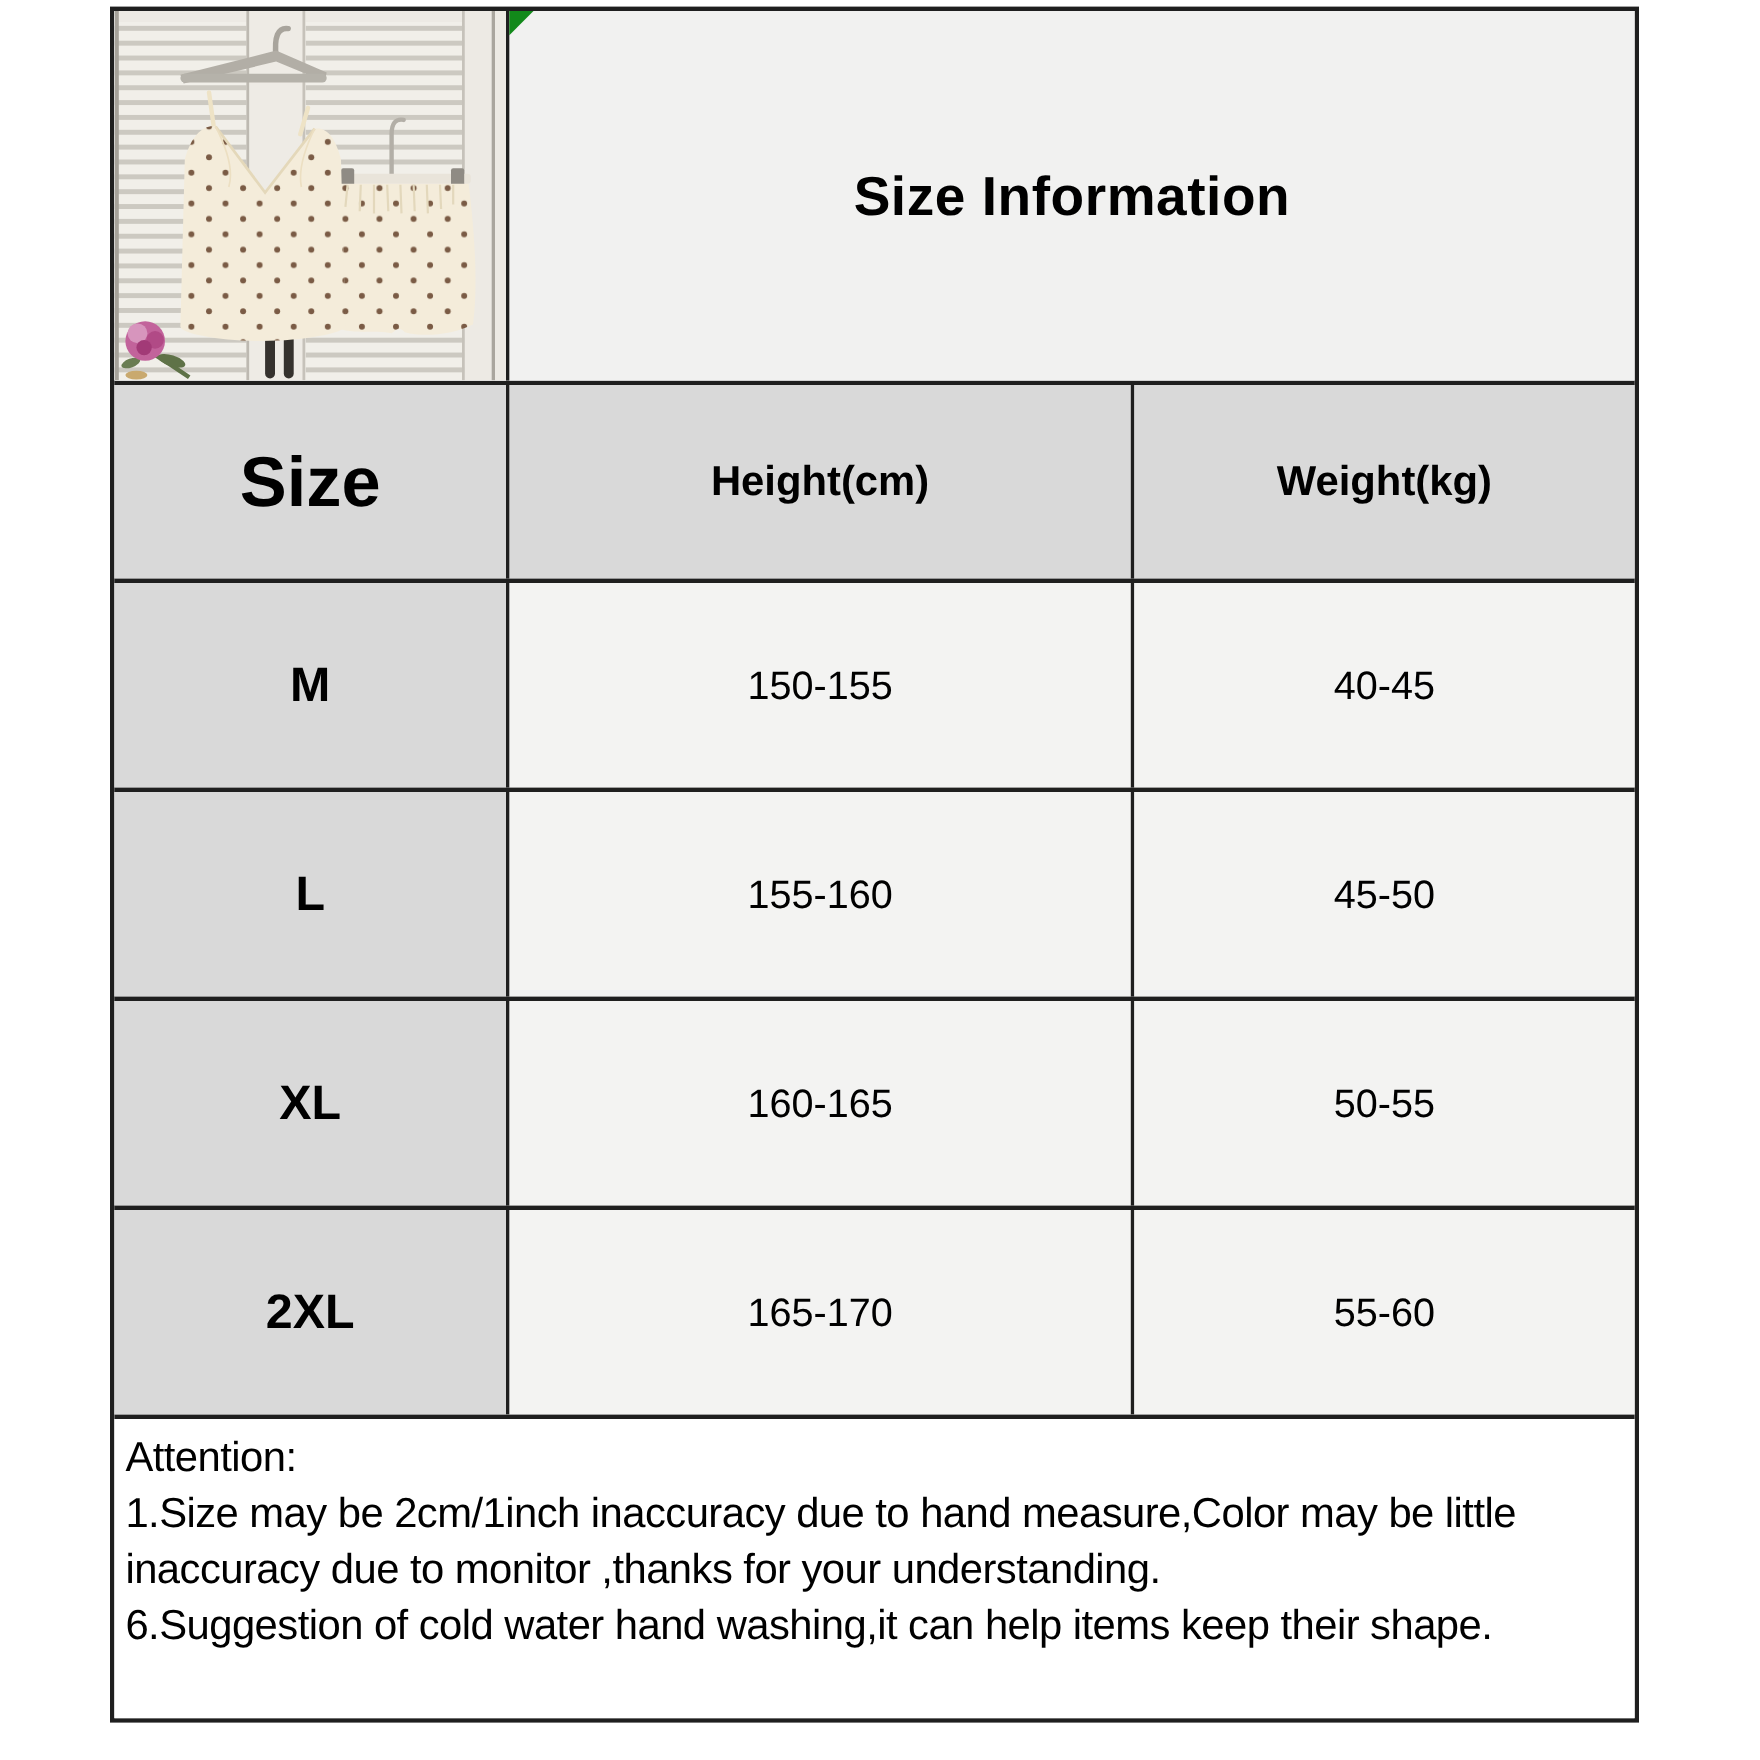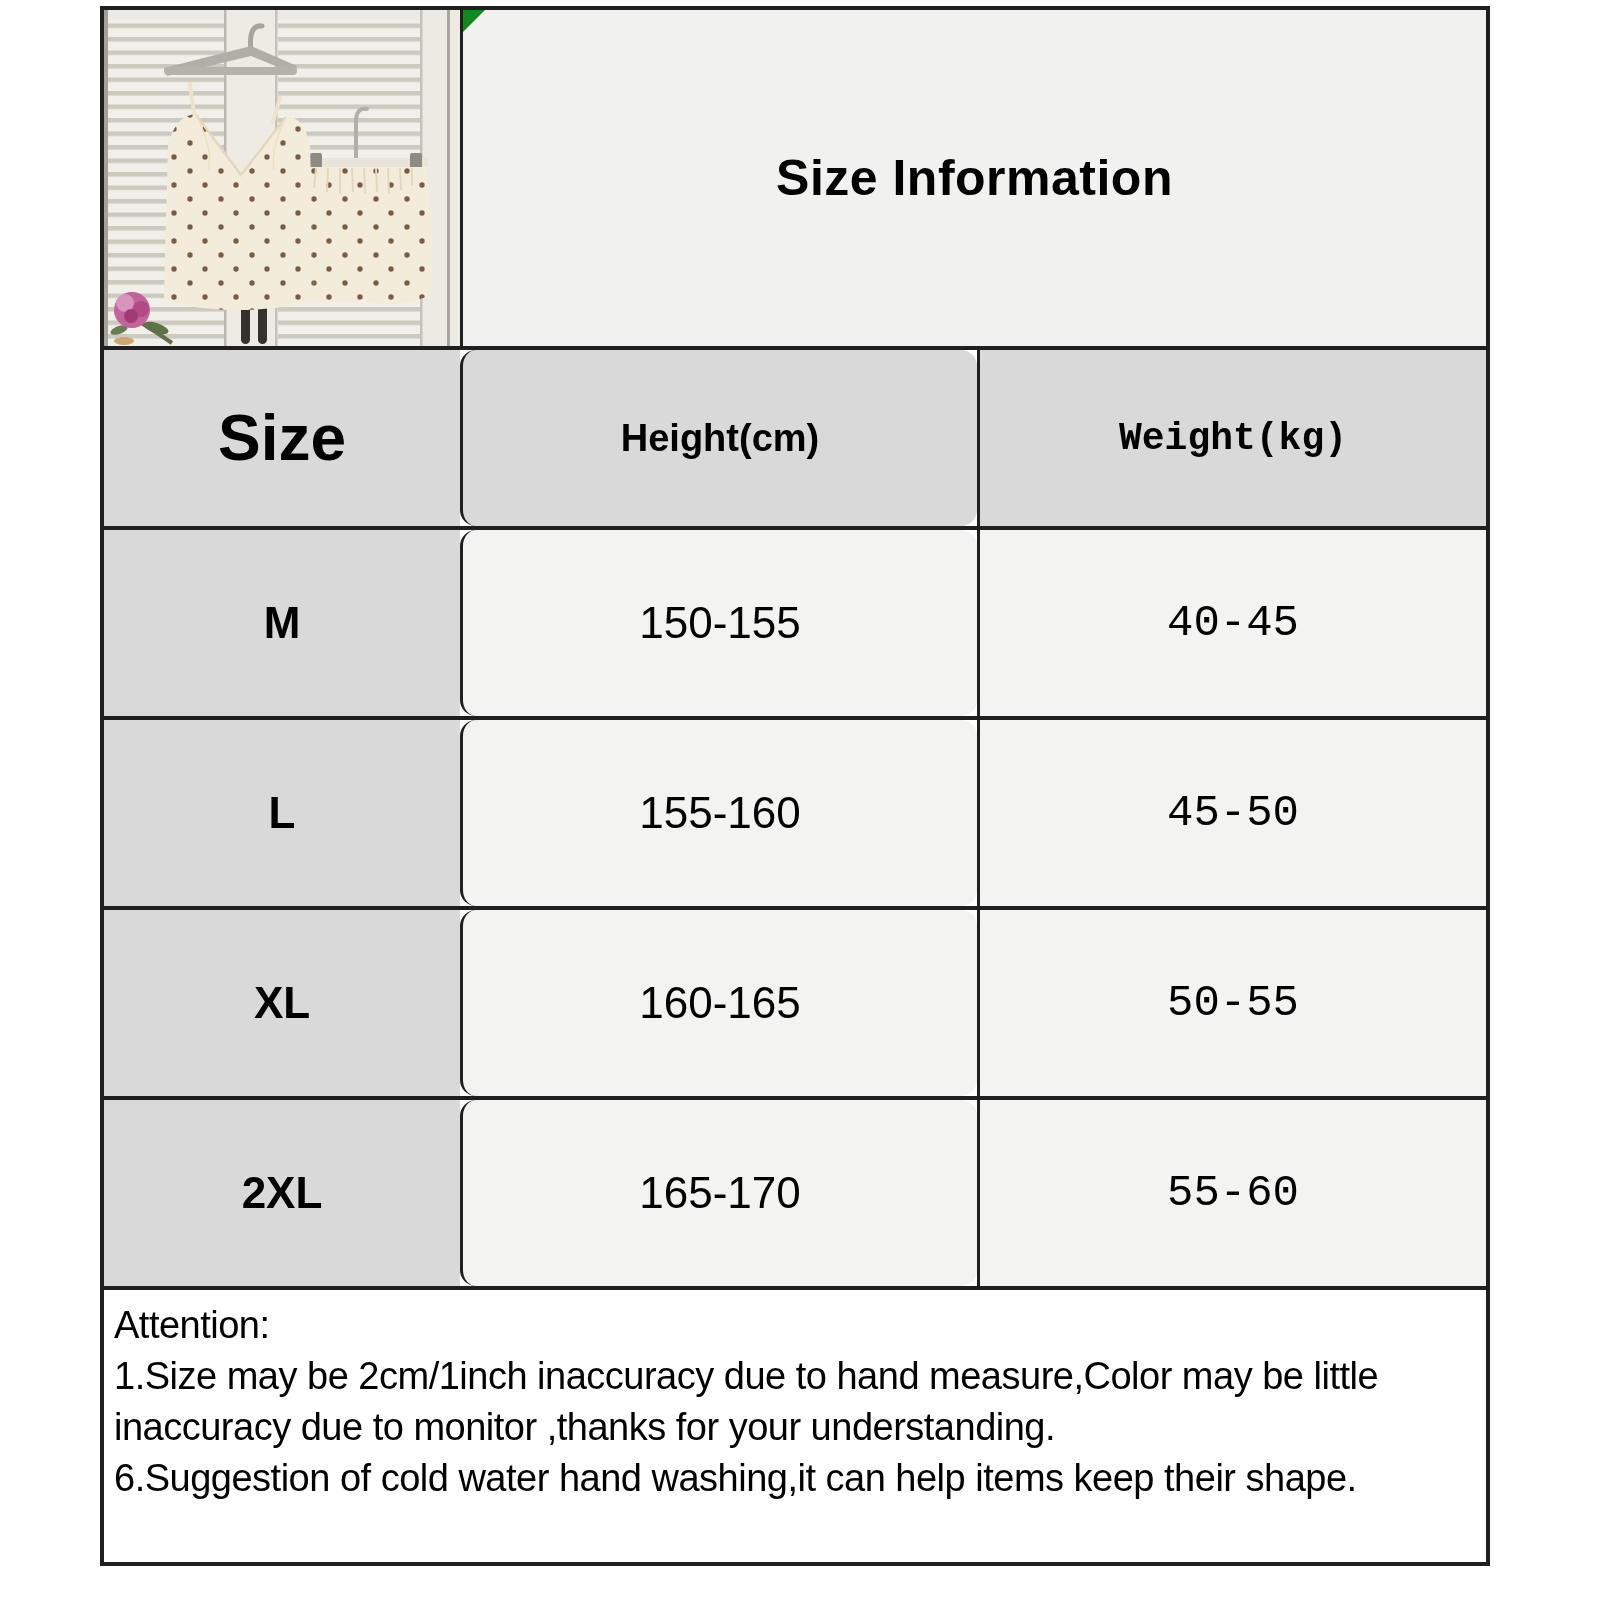--- a/index.html
+++ b/index.html
@@ -20,42 +20,42 @@
   }
   .sheet{
     position:absolute;left:100px;top:6px;width:1390px;
     border:4px solid var(--border);
     display:flex;flex-direction:column;
   }
   .row{display:flex;border-top:4px solid var(--border);}
   .row:first-child{border-top:none;}
   .cell{display:flex;align-items:center;justify-content:center;}
   .c1{width:356px;flex:none;}
-  .c2{width:517px;flex:none;border-left:3px solid var(--border);border-radius:16px;}
-  .c3{flex:1;border-left:3px solid var(--border);font-family:Liberation Mono, monospace;}
+  .c2{width:568px;flex:none;border-left:3px solid var(--border);}
+  .c3{flex:1;border-left:3px solid var(--border);}
 
   .row-top{height:336px;}
   .img-cell{width:356px;flex:none;position:relative;background:#fff;overflow:hidden;}
   .img-cell svg{display:block;width:100%;height:100%;}
   .title-cell{flex:1;border-left:3px solid var(--border);background:var(--title-fill);position:relative;}
   .corner-triangle{
     position:absolute;top:0;left:0;width:0;height:0;
     border-top:22px solid var(--marker-green);
     border-right:22px solid transparent;
   }
   .title-text{font-size:50px;font-weight:bold;letter-spacing:0.5px;}
 
   .head-row{height:180px;justify-content:flex-end;}
   .head-row .cell{background:var(--header-fill);font-weight:bold;}
   .th-size{font-size:64px;}
   .th{font-size:38px;}
 
   .data-row{height:190px;}
   .data-row .c1{background:var(--header-fill);font-weight:bold;font-size:44px;}
-  .data-row .c2,.data-row .c3{background:var(--data-fill);font-size:44px;font-weight:400;}
+  .data-row .c2,.data-row .c3{background:var(--data-fill);font-size:36px;font-weight:400;}
 
   .attention{
     height:276px;display:block;background:var(--attention-fill);
     padding:10px 10px 16px 10px;
   }
   .att-line{
     font-size:38px;line-height:51px;letter-spacing:-0.5px;
     white-space:nowrap;
   }
 </style>

